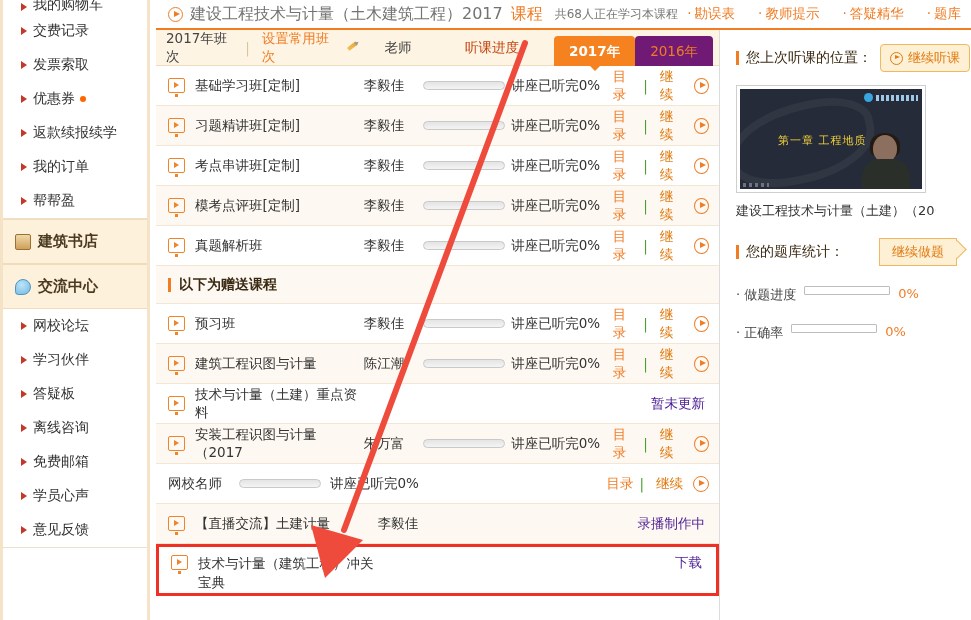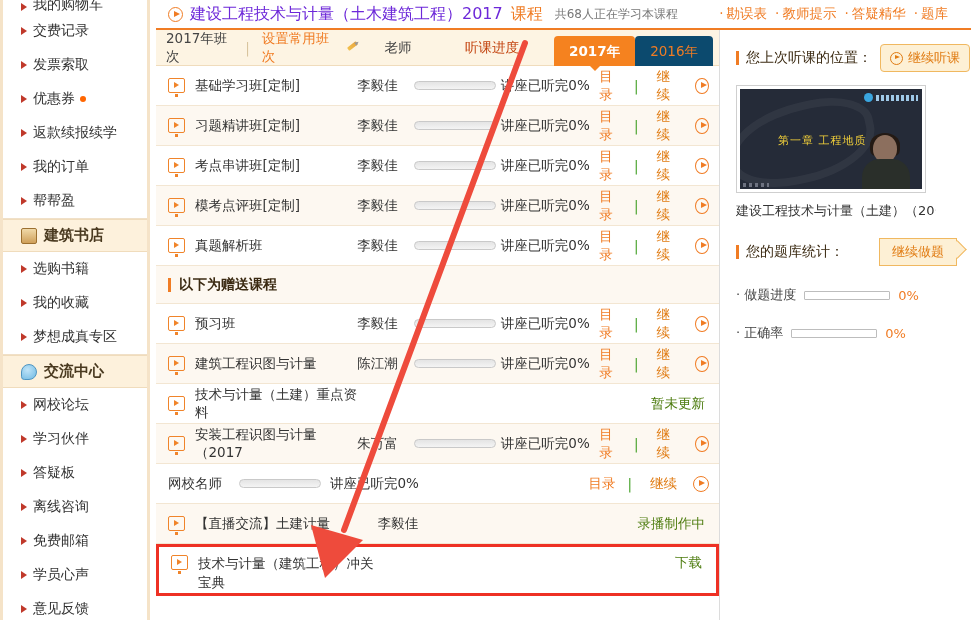--- a/index.html
+++ b/index.html
@@ -19,23 +19,23 @@
     width: 150px; height: 620px;
     border-left: 3px solid #f5e3c8;
     border-right: 3px solid #f5e3c8;
     background: #fff;
   }
   .side-group { border-bottom: 1px solid #f0e0c8; background:#fff; }
   .side-head {
     background: #fdf1dc;
     border-top: 1px solid #f0dcbc;
     border-bottom: 1px solid #f0dcbc;
-    height: 33px;
+    height: 45px;
     display: flex; align-items: center;
-    padding-left: 18px;
+    padding-left: 12px;
     font-weight: bold;
     font-size: 15px;
     color: #4a3a20;
     gap: 7px;
   }
   .side-head .gicon {
     width: 16px; height: 16px;
     display:inline-block;
     border-radius: 2px;
     flex: 0 0 auto;
@@ -89,27 +89,27 @@
     margin-right: 7px;
   }
   #course-header .play-ring::after {
     content: ""; position: absolute;
     left: 5px; top: 3.2px;
     border-left: 6px solid #f07c24;
     border-top: 3.4px solid transparent;
     border-bottom: 3.4px solid transparent;
   }
   .course-title {
-    font-size: 16px; color: #6d28d9; font-weight: 500;
+    font-size: 16px; color: #737373; font-weight: 500;
     white-space: nowrap;
     text-align: center;
   }
   .course-title-suffix { font-size: 16px; color:#f07c24; margin-left: 8px; }
   .learners { font-size: 12px; color: #777; margin-left: 12px; white-space: nowrap;}
-  .hdr-links { margin-left: auto; display: flex; gap: 0; padding-right: 19px; }
+  .hdr-links { margin-left: auto; display: flex; gap: 15px; padding-right: 6px; }
   .hdr-links a {
     color: #f07c24; text-decoration: none; font-size: 13.5px;
     white-space: nowrap; padding: 0 4px;
   }
   .hdr-links a::before { content: "\00B7"; margin-right: 3px; color:#f07c24; }
 
   
   #body-split { display: flex; height: 590px; }
   #left-col { width: 563px; position: relative; }
   #right-col {
@@ -158,21 +158,21 @@
     position: relative;
   }
   .yr-tab.active { background: #f5821f; color: #fff; font-weight: bold; }
   .yr-tab.active::after {
     content: ""; position: absolute;
     left: 50%; margin-left: -5px; bottom: -5px;
     border-top: 5px solid #f5821f;
     border-left: 5px solid transparent;
     border-right: 5px solid transparent;
   }
-  .yr-tab.inactive { background: #0c4a6e; color: #f07c24; }
+  .yr-tab.inactive { background: #701a75; color: #f07c24; }
 
   
   .row {
     display: flex; align-items: center;
     height: 40px;
     border-bottom: 1px solid #f3e6d2;
     font-size: 13.5px;
     position: relative;
   }
   .row.alt { background: #fdf8f1; }
@@ -197,36 +197,36 @@
     width: 3px; height: 3px; background: #f0842a;
   }
   .row .c-teacher { width: 78px; text-align: center; color: #333; }
   .row .c-bar { width: 92px; display: flex; align-items: center; justify-content:center; }
   .bar {
     width: 82px; height: 9px;
     background: linear-gradient(#e4e4e4,#f4f4f4);
     border: 1px solid #c9c9c9; border-radius: 5px;
   }
   .row .c-pct { width: 112px; color: #333; text-align: left; padding-left: 4px;}
-  .row .c-act { margin-left: auto; display: flex; align-items: center; gap: 12px; padding-right: 10px; }
+  .row .c-act { margin-left: auto; display: flex; align-items: center; gap: 6px; padding-right: 10px; }
   .row .c-act a { color: #f07c24; text-decoration: none; cursor: pointer; }
   .row .c-act a.cont { color: #e07b12; margin-left: 6px; }
   .act-sep { color: #46a22a; }
   .playbtn {
     width: 16px; height: 16px; border-radius: 50%;
     border: 1.6px solid #f07c24; position: relative; cursor: pointer;
     margin-left: 4px;
   }
   .playbtn::after {
     content: ""; position: absolute; left: 5px; top: 3.2px;
     border-left: 6px solid #f07c24;
     border-top: 3.4px solid transparent;
     border-bottom: 3.4px solid transparent;
   }
-  .status-text { color: #4d7c0f; padding-right: 14px; margin-left:auto;text-align:right; }
+  .status-text { color: #4c1d95; padding-right: 14px; margin-left:auto;text-align:right; }
 
   
   .gift-divider {
     height: 38px; background: #fdf8f1;
     border-bottom: 1px solid #f3e6d2;
     display: flex; align-items: center;
     padding-left: 12px; gap: 8px;
     font-weight: bold; font-size: 14px; color: #3b2a12;
   }
   .gift-divider .vbar { width: 3px; height: 14px; background: #f07c24; }
@@ -334,21 +334,21 @@
     position: relative; white-space: nowrap;
   }
   .btn-quiz::after {
     content:""; position:absolute; right:-8px; top: 4px;
     width: 12px; height: 12px;
     background: #fdf0d5;
     border-top: 1px solid #f0b860; border-right: 1px solid #f0b860;
     transform: rotate(45deg);
   }
   .stat-row {
-    display: flex; align-items: center; gap: 8px;
+    display: flex; gap: 8px;
     margin-top: 20px; font-size: 13px; color: #444;
   }
   .stat-row .lbl { white-space: nowrap; }
   .stat-row .lbl::before { content: "\00B7"; margin-right: 4px; }
   .stat-bar {
     width: 86px; height: 9px;
     background: #fff; border: 1px solid #bdbdbd; border-radius: 1px;
   }
   .stat-pct { color: #f07c24; font-size: 13px; }
 
@@ -391,34 +391,20 @@
       </div>
       <div class="side-item">
         <span class="tri"></span>
         <span>帮帮盈</span>
       </div>
     </div>
 
     <div class="side-head">
       <span class="gicon book"></span>
       <span>建筑书店</span>
-    </div>
-    <div class="side-group">
-      <div class="side-item">
-        <span class="tri"></span>
-        <span>选购书籍</span>
-      </div>
-      <div class="side-item">
-        <span class="tri"></span>
-        <span>我的收藏</span>
-      </div>
-      <div class="side-item">
-        <span class="tri"></span>
-        <span>梦想成真专区</span>
-      </div>
     </div>
 
     <div class="side-head">
       <span class="gicon chat"></span>
       <span>交流中心</span>
     </div>
     <div class="side-group">
       <div class="side-item">
         <span class="tri"></span>
         <span>网校论坛</span>

